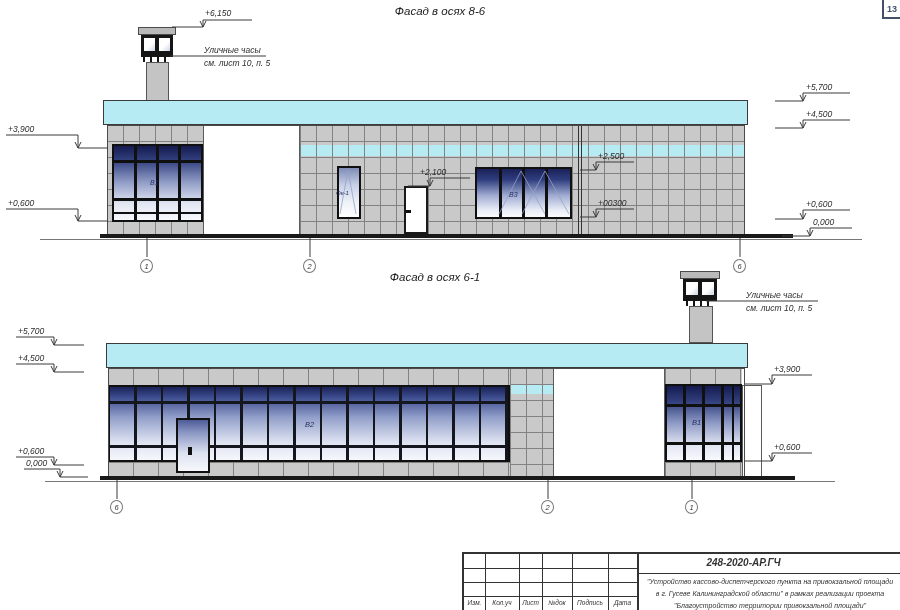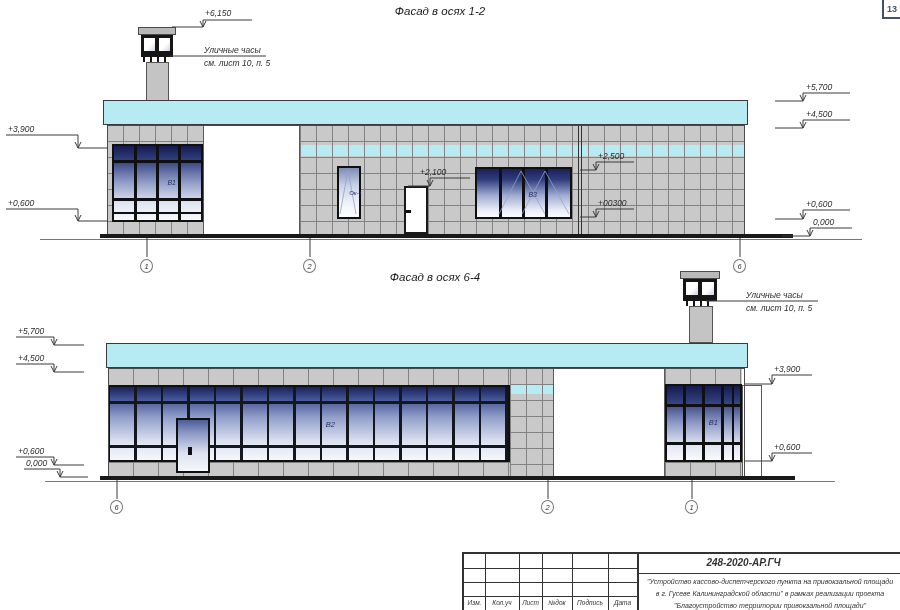--- a/index.html
+++ b/index.html
@@ -1,20 +1,20 @@
 <!DOCTYPE html>
 <html><head>
 <meta charset="utf-8">
 <style>
 *{margin:0;padding:0;box-sizing:border-box}
 html,body{background:#fff}
 .sheet{position:relative;width:900px;height:610px;background:#fff;overflow:hidden;font-family:"Liberation Sans",sans-serif}
 .overlay{position:absolute;left:0;top:0;z-index:6;pointer-events:none}
 .lbl{position:absolute;z-index:7;font-style:italic;font-size:8.5px;line-height:10px;color:#2d2d2d;white-space:nowrap}
-.wlbl{position:absolute;z-index:7;font-style:italic;font-size:7px;line-height:8px;color:#272e63;text-align:right;white-space:nowrap}
+.wlbl{position:absolute;z-index:7;font-style:italic;font-size:7px;line-height:8px;color:#272e63;text-align:left;white-space:nowrap}
 .title{position:absolute;z-index:7;font-style:italic;font-size:11.5px;color:#1c1c1c;text-align:center;white-space:nowrap}
 .axis{position:absolute;z-index:7;width:13px;height:14px;border:1px solid #777;border-radius:50%;background:#fff;font-size:7.5px;font-style:italic;color:#333;display:flex;align-items:center;justify-content:center}
 .tiles{position:absolute;z-index:1;background-color:#c9c9c9;background-image:repeating-linear-gradient(to right,#828282 0 1px,transparent 1px 16px),repeating-linear-gradient(to bottom,#828282 0 1px,transparent 1px 16px)}
 .tiles.stripe{background-image:repeating-linear-gradient(to right,#828282 0 1px,transparent 1px 16px),repeating-linear-gradient(to bottom,#828282 0 1px,transparent 1px 16px),linear-gradient(180deg,transparent var(--s0),#b7ebf4 var(--s0),#b7ebf4 var(--s1),transparent var(--s1))}
 .tilesw{position:absolute;z-index:1;background-color:#c9c9c9;background-image:repeating-linear-gradient(to right,#828282 0 1px,transparent 1px 25px),repeating-linear-gradient(to bottom,#828282 0 1px,transparent 1px 17px)}
 .fascia{position:absolute;background:#b7ebf4;border:1px solid #3a3a3a;z-index:2}
 .white{position:absolute;background:#fff;border:1px solid #5a5a5a;z-index:2}
 .outline{position:absolute;border:1px solid #4a4a4a;z-index:5;pointer-events:none}
 .win{position:absolute;z-index:3;border:2px solid #101010;background-repeat:no-repeat;background-color:#fff}
 .winb1{background-image:linear-gradient(#101010,#101010),linear-gradient(#101010,#101010),linear-gradient(#101010,#101010),linear-gradient(#101010,#101010),linear-gradient(#101010,#101010),linear-gradient(#101010,#101010),linear-gradient(180deg,#141b50 0%,#33417f 20%,#8e9ac5 48%,#e2e6f3 78%,#f8f9fd 100%);background-size:3px 100%,3px 100%,3px 100%,100% 3px,100% 3px,100% 2px,100% 100%;background-position:20px 0,42px 0,64px 0,0 14px,0 52px,0 66px,0 0;background-repeat:no-repeat}
@@ -46,21 +46,21 @@
   <svg class="overlay" width="900" height="610">
     <path fill="none" stroke="#3a3a3a" stroke-width="1" d="M203,20 H252 M203,20 V27 M172,27 H203 M6,135 H78 M78,135 V148 M78,148 H108 M6,209 H78 M78,209 V221 M78,221 H108 M803,93 H850 M803,93 V101 M775,101 H803 M803,120 H850 M803,120 V128 M775,128 H803 M803,210 H850 M803,210 V219 M775,219 H803 M810,228 H852 M810,228 V236 M782,236 H810 M430,178 H470 M430,178 V186 M408,186 H430 M596,162 H634 M596,162 V170 M580,170 H596 M596,209 H634 M596,209 V217 M580,217 H596 M170,56 H266 M147,238 V257 M310,238 V257 M740,238 V257 M16,337 H54 M54,337 V345 M54,345 H84 M16,364 H54 M54,364 V372 M54,372 H84 M16,457 H54 M54,457 V465 M54,465 H84 M24,469 H60 M60,469 V477 M60,477 H88 M772,375 H812 M772,375 V384 M745,384 H772 M772,453 H812 M772,453 V461 M745,461 H772 M706,301 H818 M117,480 V499 M548,480 V499 M692,480 V499"></path>
     <path fill="none" stroke="#3a3a3a" stroke-width="1" d="M200,21 L203,27 L206,21 M75,142 L78,148 L81,142 M75,215 L78,221 L81,215 M800,95 L803,101 L806,95 M800,122 L803,128 L806,122 M800,213 L803,219 L806,213 M807,230 L810,236 L813,230 M427,180 L430,186 L433,180 M593,164 L596,170 L599,164 M593,211 L596,217 L599,211 M51,339 L54,345 L57,339 M51,366 L54,372 L57,366 M51,459 L54,465 L57,459 M57,471 L60,477 L63,471 M769,378 L772,384 L775,378 M769,455 L772,461 L775,455"></path>
     <path fill="none" stroke="#93a2c7" stroke-width="0.8" d="M499,214 L521,171 L545,214 M522,214 L545,171 L569,214 M340,214 L348,170 L356,214"></path>
   </svg>
 
   <div class="pagebox">
     <span>13</span>
   </div>
 
-  <div class="title" style="left:360px;top:5px;width:160px">Фасад в осях 1-2</div>
+  <div class="title" style="left:360px;top:5px;width:160px">Фасад в осях 8-6</div>
 
   <div class="cap" style="left:138px;top:27px;width:38px;height:8px"></div>
   <div class="clockbox" style="left:141px;top:35px;width:32px;height:22px">
     <div class="clockface" style="left:3px;top:3px;width:11px;height:13px"></div>
     <div class="clockface" style="left:18px;top:3px;width:11px;height:13px"></div>
   </div>
   <div class="legs" style="left:143px;top:57px;width:28px;height:5px"></div>
   <div class="stack" style="left:146px;top:62px;width:23px;height:39px"></div>
 
   <div class="fascia" style="left:103px;top:100px;width:645px;height:25px"></div>
@@ -99,21 +99,21 @@
   <div class="axis" style="left:140px;top:259px">
       <span>1</span>
     </div>
   <div class="axis" style="left:303px;top:259px">
       <span>2</span>
     </div>
   <div class="axis" style="left:733px;top:259px">
       <span>6</span>
     </div>
 
-  <div class="title" style="left:355px;top:271px;width:160px">Фасад в осях 6-4</div>
+  <div class="title" style="left:355px;top:271px;width:160px">Фасад в осях 6-1</div>
 
   <div class="cap" style="left:680px;top:271px;width:40px;height:8px"></div>
   <div class="clockbox" style="left:683px;top:279px;width:34px;height:22px">
     <div class="clockface" style="left:3px;top:3px;width:12px;height:13px"></div>
     <div class="clockface" style="left:19px;top:3px;width:12px;height:13px"></div>
   </div>
   <div class="legs" style="left:686px;top:301px;width:28px;height:5px"></div>
   <div class="stack" style="left:689px;top:306px;width:24px;height:37px"></div>
 
   <div class="fascia" style="left:106px;top:343px;width:642px;height:25px"></div>

